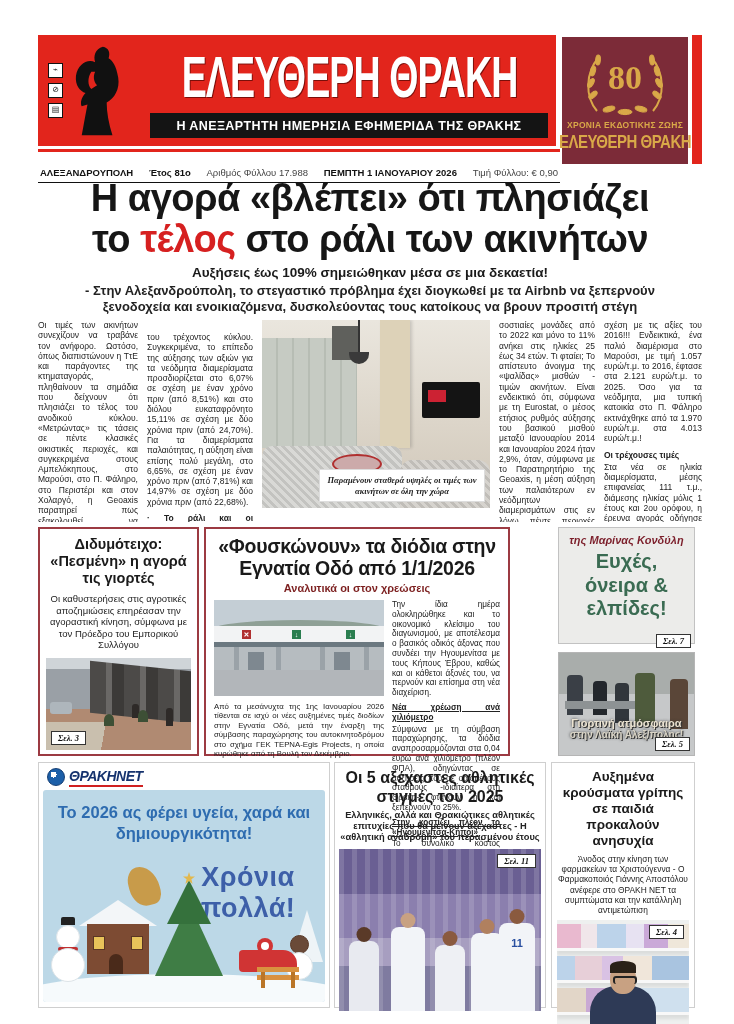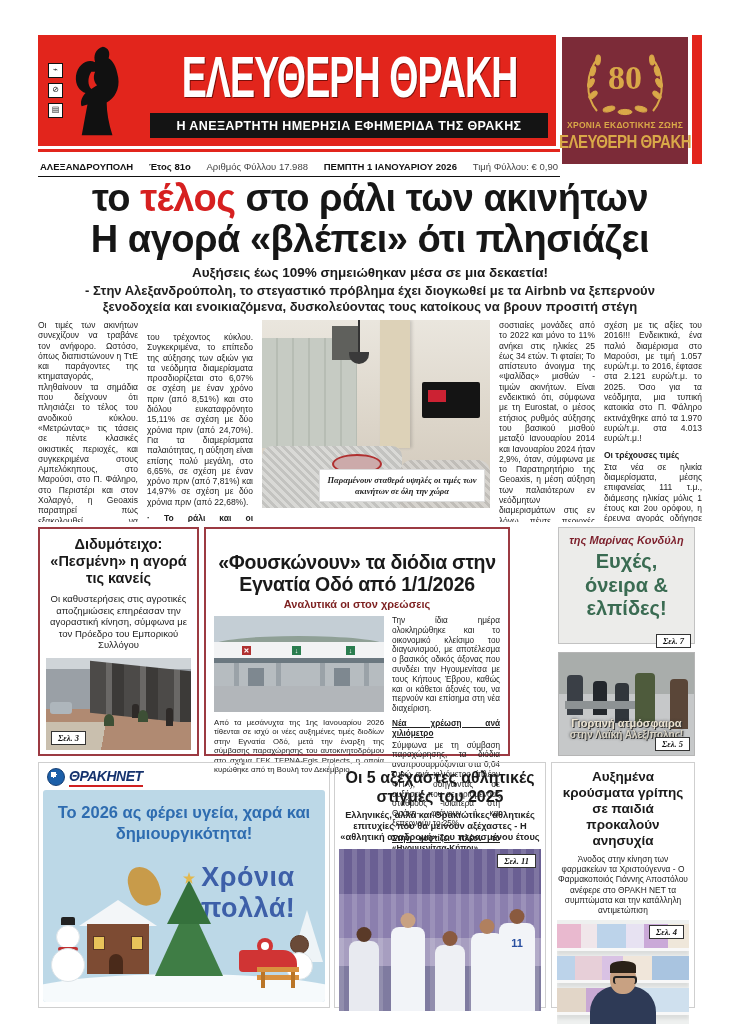--- a/index.html
+++ b/index.html
@@ -21,21 +21,21 @@
         display:flex;flex-direction:column;align-items:center;}
   .badge .wreath{position:relative;width:92px;height:72px;margin-top:8px;}
   .badge .years{position:absolute;left:0;right:0;top:14px;text-align:center;font-family:"Liberation Serif",serif;
         font-size:34px;font-weight:bold;color:#d9a848;}
   .badge .b1{color:#d9a848;font-size:8.5px;font-weight:bold;margin-top:3px;letter-spacing:.3px;white-space:nowrap;}
   .badge .b2{color:#d9a848;font-size:15px;font-weight:bold;margin-top:3px;letter-spacing:-.5px;white-space:nowrap;
         transform:scaleY(1.25);}
   .red-strip{position:absolute;left:692px;top:35px;width:10px;height:129px;background:#e2251c;}
   
   .dateline{position:absolute;left:38px;top:149px;width:518px;border-top:3px solid #e2251c;
-        border-bottom:1.5px solid #111;padding:9px 2px 4px 2px;display:flex;align-items:flex-start;
+        border-bottom:1.5px solid #111;padding:15px 2px 4px 2px;display:flex;align-items:flex-start;
         justify-content:space-between;font-size:9.5px;}
   .dateline .b{font-weight:bold;color:#111;}
   .dateline .n{color:#444;}
   
   .headline{position:absolute;left:38px;top:178px;width:664px;text-align:center;font-weight:bold;
         font-size:38px;line-height:41px;letter-spacing:-.5px;color:#161616;}
   .headline .red{color:#d62020;}
   .deck{position:absolute;left:60px;top:264px;width:620px;text-align:center;}
   .deck .d1{font-size:13.5px;font-weight:bold;line-height:17px;}
   .deck .d2{font-size:13px;font-weight:bold;line-height:16px;margin-top:2px;color:#222;}
@@ -73,21 +73,21 @@
   .street-photo{position:relative;margin-top:7px;height:92px;overflow:hidden;background:
         linear-gradient(180deg,#cfd4d8 0 12%,#9aa0a6 12% 55%,#b08a72 55% 100%);}
   .street-shops{position:absolute;right:0;top:8px;width:70%;height:52px;background:
         repeating-linear-gradient(90deg,#4c4a48 0 16px,#6a6866 16px 22px,#3c3a38 22px 34px);transform:skewY(6deg);}
   .street-walk{position:absolute;left:0;bottom:0;width:100%;height:28px;background:
         linear-gradient(100deg,#c9bfae 0 40%,#b08a72 40% 100%);}
   .street-fig{position:absolute;width:7px;height:18px;background:#2e2a28;border-radius:3px 3px 0 0;}
   .street-plant{position:absolute;width:10px;height:12px;background:#3d4f35;border-radius:50% 50% 0 0;}
   .street-car{position:absolute;left:4px;top:44px;width:22px;height:12px;background:#aeb6bc;border-radius:3px;}
   .box-tolls{position:absolute;left:204px;top:527px;width:306px;height:229px;border:2px solid #9c3a42;
-        box-sizing:border-box;padding:22px 8px;}
+        box-sizing:border-box;padding:6px 8px;}
   .box-tolls .t{font-size:19.5px;font-weight:bold;text-align:center;line-height:22px;letter-spacing:-.3px;}
   .box-tolls .s{font-size:11px;font-weight:bold;text-align:center;color:#7c1f1f;margin-top:3px;}
   .tolls-body{display:flex;gap:8px;margin-top:6px;}
   .tolls-left{width:170px;}
   .tolls-photo{position:relative;height:96px;overflow:hidden;background:linear-gradient(180deg,#c4ced5 0 40%,#b6bcc0 40% 100%);}
   .toll-hill{position:absolute;left:0;top:20px;width:100%;height:18px;background:#8fa096;border-radius:50% 50% 0 0;}
   .toll-canopy{position:absolute;left:0;top:26px;width:100%;height:16px;background:#f2f3f4;border-bottom:5px solid #6b7880;}
   .toll-sign{position:absolute;top:30px;width:9px;height:9px;font-size:7px;line-height:9px;text-align:center;color:#fff;font-weight:bold;}
   .toll-pill{position:absolute;top:47px;width:5px;height:40px;background:#9aa2a8;}
   .toll-booth{position:absolute;top:52px;width:16px;height:22px;background:#7e8890;}
@@ -234,22 +234,22 @@
 
   <div class="dateline">
     <span class="b">ΑΛΕΞΑΝΔΡΟΥΠΟΛΗ</span>
     <span class="b">Έτος 81ο</span>
     <span class="n">Αριθμός Φύλλου 17.988</span>
     <span class="b">ΠΕΜΠΤΗ 1 ΙΑΝΟΥΑΡΙΟΥ 2026</span>
     <span class="n">Τιμή Φύλλου: € 0,90</span>
   </div>
 
   <div class="headline">
+    <div>Η αγορά «βλέπει» ότι πλησιάζει</div>
     <div><span>το </span><span class="red">τέλος</span><span> στο ράλι των ακινήτων</span></div>
-    <div>Η αγορά «βλέπει» ότι πλησιάζει</div>
   </div>
   <div class="deck">
     <div class="d1">Αυξήσεις έως 109% σημειώθηκαν μέσα σε μια δεκαετία!</div>
     <div class="d2">- Στην Αλεξανδρούπολη, το στεγαστικό πρόβλημα έχει διογκωθεί με τα Airbnb να ξεπερνούν ξενοδοχεία και ενοικιαζόμενα, δυσκολεύοντας τους κατοίκους να βρουν προσιτή στέγη</div>
   </div>
 
   <div class="article">
     <div class="col c1">
       <p>Οι τιμές των ακινήτων συνεχίζουν να τραβάνε τον ανήφορο. Ωστόσο, όπως διαπιστώνουν η ΤτΕ και παράγοντες της κτηματαγοράς, πληθαίνουν τα σημάδια που δείχνουν ότι πλησιάζει το τέλος του ανοδικού κύκλου. «Μετρώντας» τις τάσεις σε πέντε κλασικές οικιστικές περιοχές, και συγκεκριμένα στους Αμπελόκηπους, στο Μαρούσι, στο Π. Φάληρο, στο Περιστέρι και στον Χολαργό, η Geoaxis παρατηρεί πως εξακολουθεί να καταγράφεται σημαντική αύξηση των πιθανών τιμών πώλησης διαμερισμάτων και στις πέντε περιοχές μελέτης, με χαμηλότερη όμως ποσοστιαία άνοδο σε σχέση με το προηγούμενο διάστημα, σημάδι ότι πιθανόν να οδηγούμαστε στο ανώτατο σημείο</p>
     </div>
@@ -274,21 +274,21 @@
     </div>
     <div class="col c5">
       <p>σχέση με τις αξίες του 2016!!! Ενδεικτικά, ένα παλιό διαμέρισμα στο Μαρούσι, με τιμή 1.057 ευρώ/τ.μ. το 2016, έφτασε στα 2.121 ευρώ/τ.μ. το 2025. Όσο για τα νεόδμητα, μια τυπική κατοικία στο Π. Φάληρο εκτινάχθηκε από τα 1.970 ευρώ/τ.μ. στα 4.013 ευρώ/τ.μ.!</p>
       <div class="sub">Οι τρέχουσες τιμές</div>
       <p>Στα νέα σε ηλικία διαμερίσματα, μέσης επιφανείας 111 τ.μ., διάμεσης ηλικίας μόλις 1 έτους και 2ου ορόφου, η έρευνα αγοράς οδήγησε στο συμπέρασμα ότι οι υψηλότερες αξίες καταγράφονται στον Χολαργό (4.443 ευρώ/τ.μ., από 4.267 ευρώ/τ.μ., με ετήσια άνοδο 4,12%)</p>
 
     </div>
   </div>
 
   <div class="box-didym">
-    <div class="t">Διδυμότειχο: «Πεσμένη» η αγορά τις κανείς</div>
+    <div class="t">Διδυμότειχο: «Πεσμένη» η αγορά τις γιορτές</div>
     <div class="s">Οι καθυστερήσεις στις αγροτικές αποζημιώσεις επηρέασαν την αγοραστική κίνηση, σύμφωνα με τον Πρόεδρο του Εμπορικού Συλλόγου</div>
     <div class="street-photo">
       <div class="street-shops"></div>
       <div class="street-walk"></div>
       <div class="street-car"></div>
       <div class="street-fig" style="right:18px;top:50px;"></div>
       <div class="street-fig" style="right:52px;top:46px;height:14px;"></div>
       <div class="street-plant" style="left:58px;top:56px;"></div>
       <div class="street-plant" style="left:92px;top:52px;"></div>
       <span class="tag tag-bl">Σελ. 3</span>

